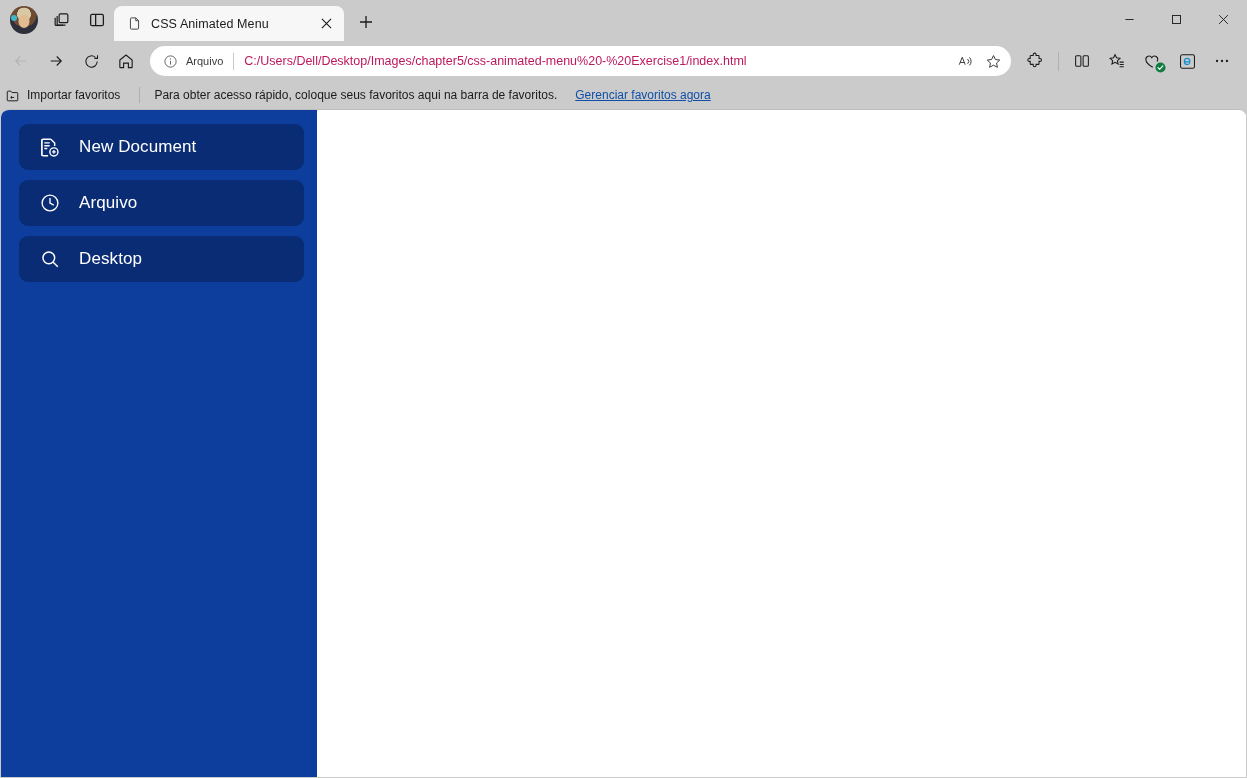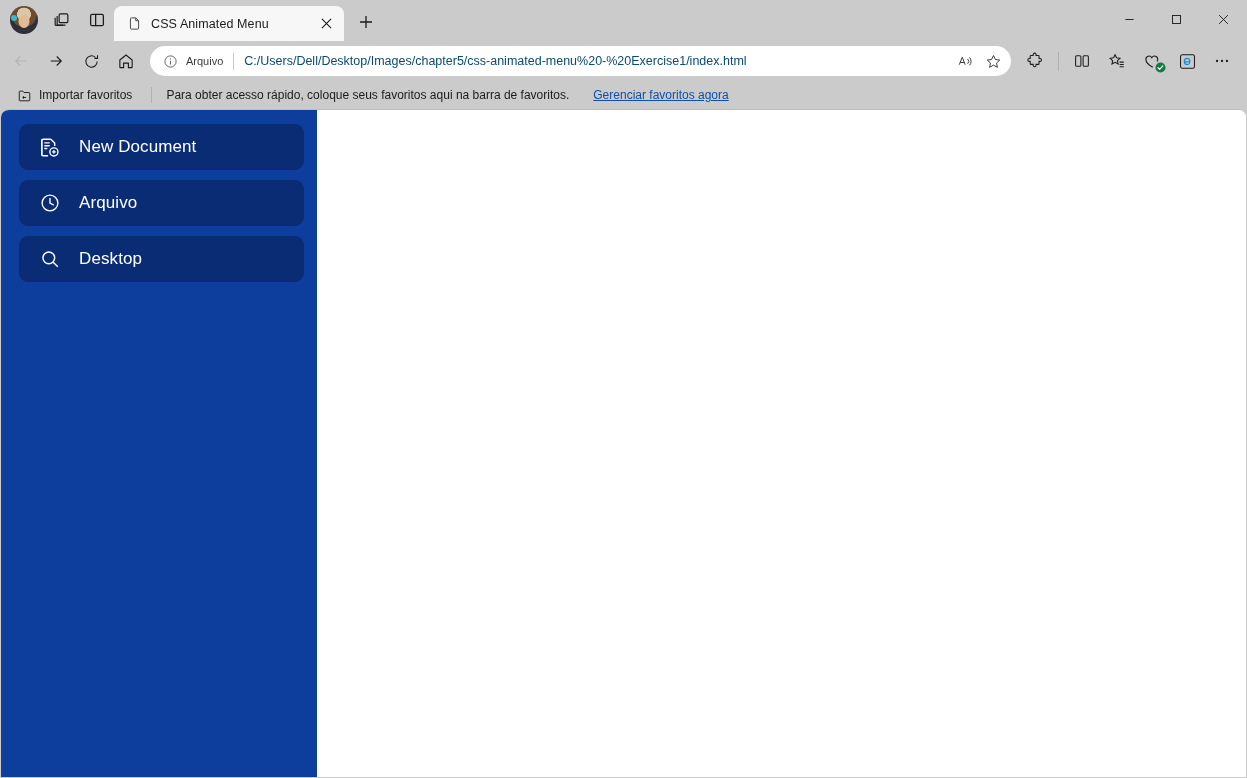--- a/index.html
+++ b/index.html
@@ -35,33 +35,33 @@
   
   .toolbar { height: 40px; display: flex; align-items: center; padding: 0 8px 0 4px; gap: 1px; flex: none; }
   .nav-btn { width: 34px; height: 32px; display: flex; align-items: center; justify-content: center; border-radius: 5px; color: #1b1b1b; flex:none;}
   .nav-btn.disabled { color: #b4b4b4; }
 
   .omnibox { flex: 1; height: 30px; background: #ffffff; border-radius: 16px; display: flex; align-items: center;
              padding: 0 4px 0 10px; margin: 0 6px; min-width: 0; }
   .ob-info { width: 20px; height: 20px; display:flex; align-items:center; justify-content:center; color: #5d5d5d; flex:none;}
   .ob-scheme { font-size: 11px; color: #3b3b3b; margin-left: 6px; white-space: nowrap; }
   .ob-sep { width: 1px; height: 17px; background: #c9c9c9; margin: 0 10px; flex: none; }
-  .ob-url { font-size: 12.5px; color: #0c4a6e; white-space: nowrap; overflow: hidden; text-overflow: ellipsis; flex: 1; }
+  .ob-url { font-size: 12.5px; color: #be185d; white-space: nowrap; overflow: hidden; text-overflow: ellipsis; flex: 1; }
   .ob-icon { width: 28px; height: 26px; display:flex; align-items:center; justify-content:center; border-radius: 50%; color:#3b3b3b; flex:none;}
 
   .tb-divider { width: 1px; height: 19px; background: #b0b0b0; margin: 0 5px; flex:none; }
   .tb-action { width: 34px; height: 32px; display: flex; align-items: center; justify-content: center; border-radius: 5px; color: #1b1b1b; flex:none; position:relative;}
 
   
-  .bookmarks { height: 28px; display: flex; align-items: center; padding-left: 12px; gap: 8px; flex: none; }
+  .bookmarks { height: 28px; display: flex; align-items: center; gap: 8px; flex: none; }
   .bm-item { display: flex; align-items: center; gap: 7px; height: 22px; padding: 0 5px; border-radius: 4px; color: #1b1b1b; }
   .bm-label { font-size: 12px; color: #1b1b1b; white-space: nowrap; }
   .bm-sep { width: 1px; height: 16px; background: #b0b0b0; margin: 0 6px; }
   .bm-hint { font-size: 12px; color: #1b1b1b; white-space: nowrap; }
-  .bm-link { font-size: 12px; color: #0f4fa8; text-decoration: underline; margin-left: 16px; white-space: nowrap; }
+  .bm-link { font-size: 12px; color: #0f4fa8; text-decoration: underline; margin-left: 10px; white-space: nowrap; }
 
   
   .viewport { flex: 1; margin: 0 1px 1px 1px; background: #ffffff; border-radius: 8px 8px 0 0;
               overflow: hidden; position: relative; border-top: 1px solid #bdbdbd; }
   .page { position: absolute; inset: 0; background: #ffffff; display: flex; }
 
   .sidebar { width: 316px; background: #0d3e9e; height: 100%; padding: 14px 13px 0 18px; flex: none; }
   .menu-item { height: 46px; background: #0a2c74; border-radius: 9px; display: flex; align-items: center;
                padding-left: 18px; gap: 17px; margin-bottom: 10px; color: #ffffff; }
   .menu-icon { width: 25px; height: 25px; display: flex; align-items: center; justify-content: center; flex: none; color: #ffffff; }

